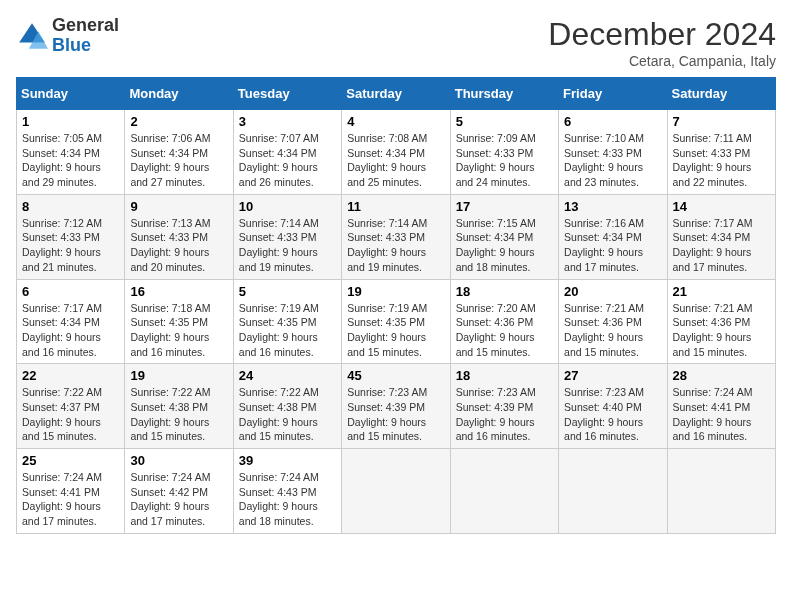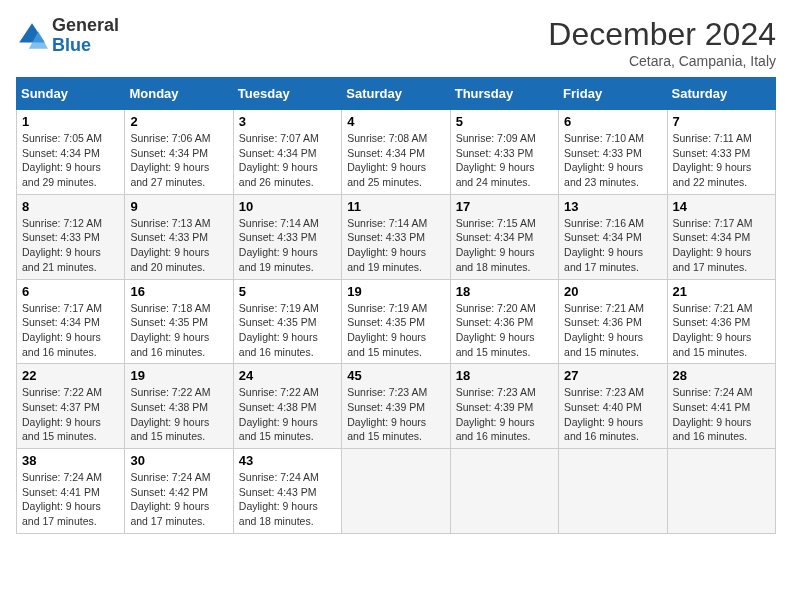--- a/index.html
+++ b/index.html
@@ -380,39 +380,39 @@
         <div class="day-info">
           Sunrise: 7:24 AM<br>
           Sunset: 4:41 PM<br>
           Daylight: 9 hours<br>
           and 16 minutes.
         </div>
       </td>
       </tr>
       <tr>
         <td>
-        <span class="day-num">38</span>
+        <span class="day-num">25</span>
         <div class="day-info">
           Sunrise: 7:24 AM<br>
           Sunset: 4:41 PM<br>
           Daylight: 9 hours<br>
           and 17 minutes.
         </div>
       </td>
         <td>
         <span class="day-num">30</span>
         <div class="day-info">
           Sunrise: 7:24 AM<br>
           Sunset: 4:42 PM<br>
           Daylight: 9 hours<br>
           and 17 minutes.
         </div>
       </td>
         <td>
-        <span class="day-num">43</span>
+        <span class="day-num">39</span>
         <div class="day-info">
           Sunrise: 7:24 AM<br>
           Sunset: 4:43 PM<br>
           Daylight: 9 hours<br>
           and 18 minutes.
         </div>
       </td>
         <td class="empty-cell"></td>
         <td class="empty-cell"></td>
         <td class="empty-cell"></td>

